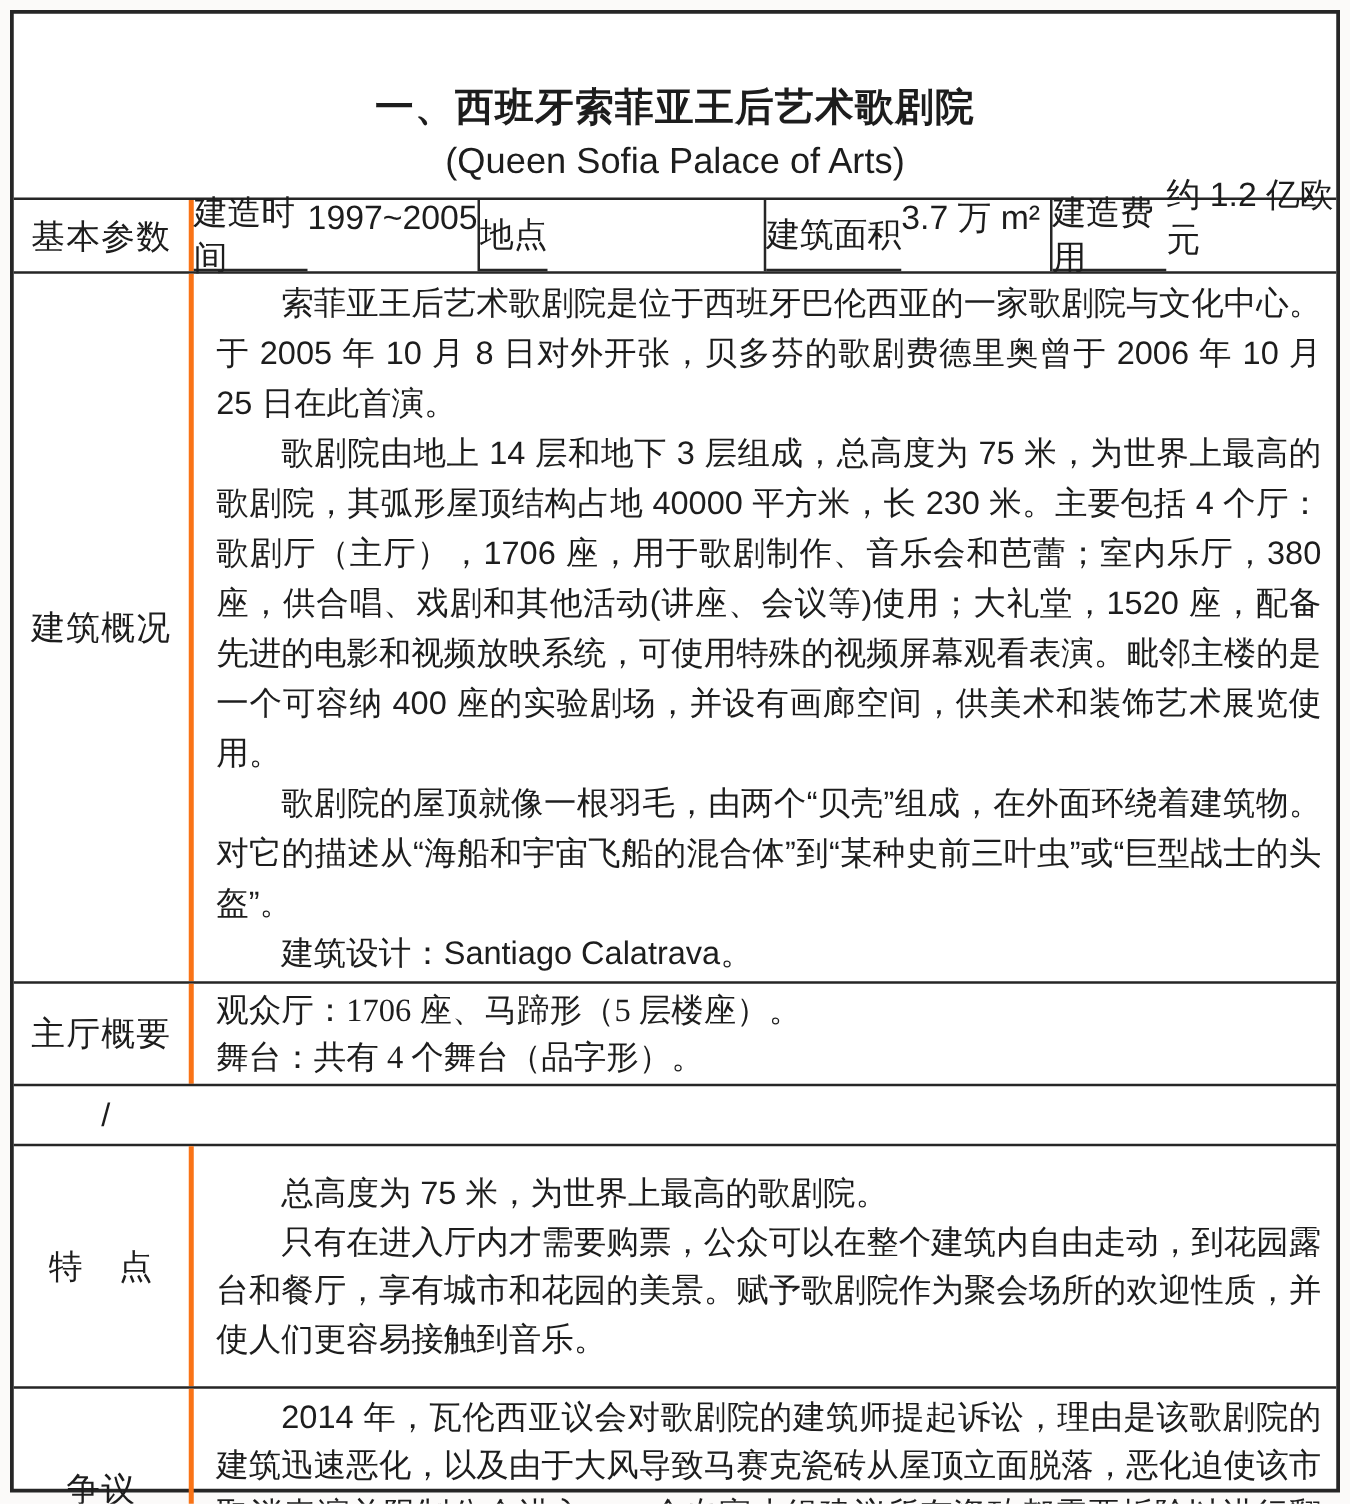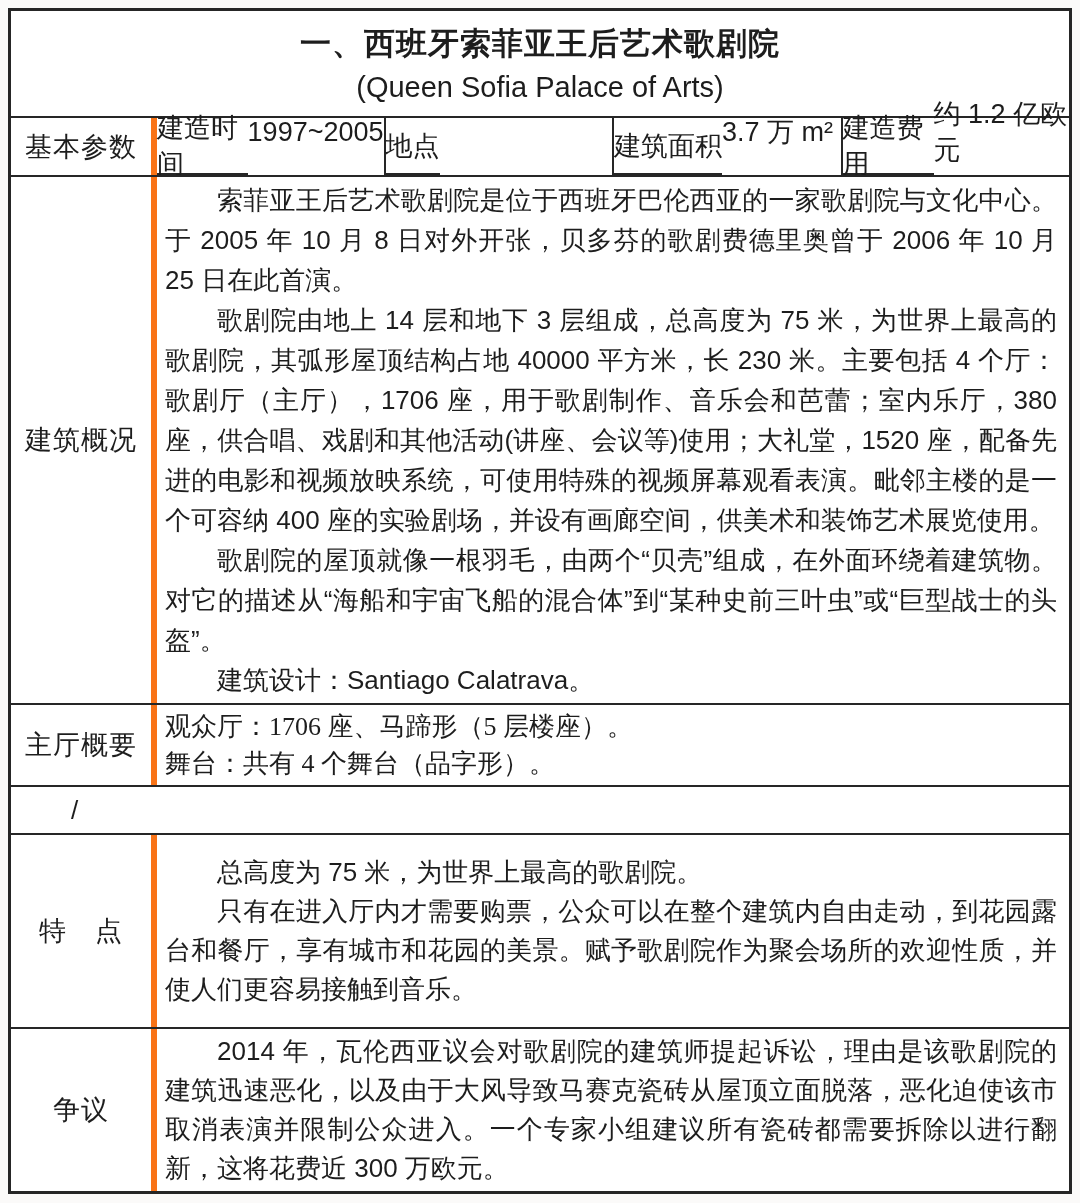--- a/index.html
+++ b/index.html
@@ -22,21 +22,21 @@
     box-sizing: border-box;
     border: 3px solid #262626;
     background: #ffffff;
     display: flex;
     flex-direction: column;
   }
   .t-row {
     display: flex;
     border-top: 2px solid #262626;
   }
-  .t-row:first-child { border-top: none; }
+  .t-row:first-child { border-top: none; margin-top: 42px; }
 
   
   .title-row {
     display: block;
     text-align: center;
     padding: 10px 0 8px 0;
   }
   .doc-title {
     font-size: 31px;
     font-weight: bold;
@@ -45,21 +45,21 @@
   }
   .doc-subtitle {
     font-size: 29px;
     line-height: 42px;
   }
 
   
   .label-cell {
     flex: 0 0 140px;
     width: 140px;
-    border-right: 6px solid #f97316;
+    border-right: 4px solid #f97316;
     display: flex;
     align-items: center;
     justify-content: center;
     font-size: 27px;
     text-align: right;
     letter-spacing: 1px;
   }
 
   
   .basic-grid {
@@ -86,21 +86,21 @@
     display: flex;
     align-items: center;
     justify-content: center;
     font-size: 27px;
   }
 
   
   .content-cell {
     flex: 1;
     box-sizing: border-box;
-    padding: 3px 12px 3px 8px;
+    padding: 3px 12px 3px 18px;
     font-size: 26px;
     line-height: 40px;
     text-align: justify;
     display: flex;
     flex-direction: column;
     justify-content: center;
   }
   .content-cell p {
     margin: 0;
     text-indent: 2em;

